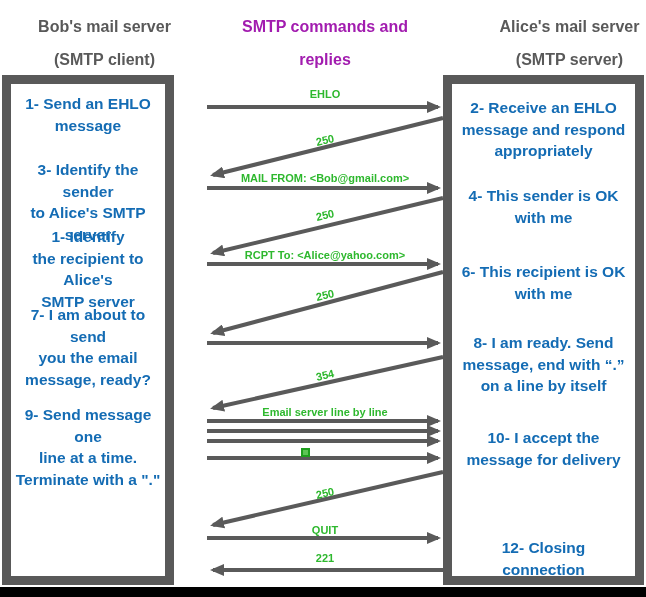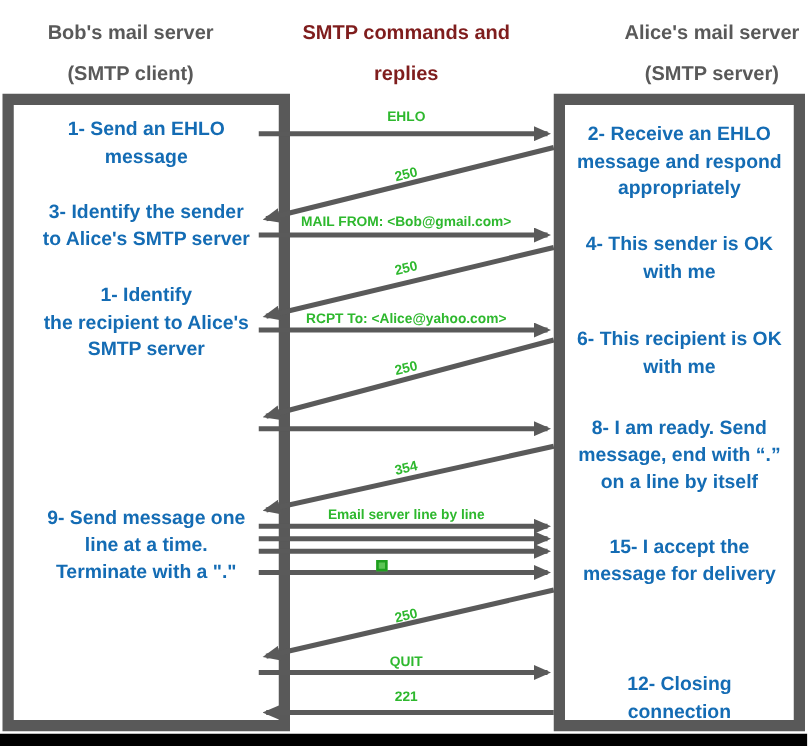--- a/index.html
+++ b/index.html
@@ -5,27 +5,27 @@
   html,body{margin:0;padding:0;background:#fff;}
   .canvas{
     position:relative;width:646px;height:597px;background:#ffffff;
     font-family:"Liberation Sans",sans-serif;overflow:hidden;
   }
   .hdr{
     position:absolute;top:10px;text-align:center;font-weight:bold;
     font-size:16px;line-height:33px;white-space:pre-line;color:#595959;
   }
   .hdr-left{left:2px;width:205px;}
-  .hdr-center{left:207px;width:236px;color:#7f1d1d;}
+  .hdr-center{left:207px;width:236px;color:#a21caf;}
   .hdr-right{left:469px;width:201px;}
   .box{
     position:absolute;top:75px;height:510px;border:9px solid #595959;
     background:#ffffff;box-sizing:border-box;
   }
-  .box-left{left:2px;width:230px;}
+  .box-left{left:2px;width:172px;}
   .box-right{left:443px;width:201px;}
   .step{
     position:absolute;left:0;width:100%;text-align:center;color:#146cb4;
     font-weight:bold;font-size:15.5px;line-height:21.5px;white-space:pre-line;
   }
   .arrows{position:absolute;left:207px;top:75px;overflow:visible;}
   .arrows line{stroke:#5a5a5a;stroke-width:4;}
   .msg{
     position:absolute;left:207px;width:236px;text-align:center;color:#2eb82e;
     font-weight:bold;font-size:11px;white-space:nowrap;
@@ -50,37 +50,40 @@
 (SMTP server)</div>
 
   <div class="box box-left">
     <div class="step" style="top:9px">1- Send an EHLO
 message</div>
     <div class="step" style="top:75px">3- Identify the sender
 to Alice's SMTP server</div>
     <div class="step" style="top:142px">1- Identify
 the recipient to Alice's
 SMTP server</div>
+    <div class="step" style="top:220px">7- I am about to send
+you the email
+message, ready?</div>
     <div class="step" style="top:320px">9- Send message one
 line at a time.
 Terminate with a "."</div>
   </div>
 
   <div class="box box-right">
     <div class="step" style="top:13px">2- Receive an EHLO
 message and respond
 appropriately</div>
     <div class="step" style="top:101px">4- This sender is OK
 with me</div>
     <div class="step" style="top:177px">6- This recipient is OK
 with me</div>
     <div class="step" style="top:248px">8-  I am ready. Send
 message, end with “.”
 on a line by itself</div>
-    <div class="step" style="top:343px">15-  I accept the
+    <div class="step" style="top:343px">10-  I accept the
 message for delivery</div>
     <div class="step" style="top:453px">12-  Closing
 connection</div>
   </div>
 
   <svg class="arrows" width="236" height="510" viewBox="0 0 236 510" xmlns="http://www.w3.org/2000/svg">
     <defs>
       <marker id="ah" markerUnits="userSpaceOnUse" markerWidth="14" markerHeight="12" refX="11" refY="6" orient="auto">
         <path d="M0,0 L14,6 L0,12 Z" fill="#5a5a5a"></path>
       </marker>

